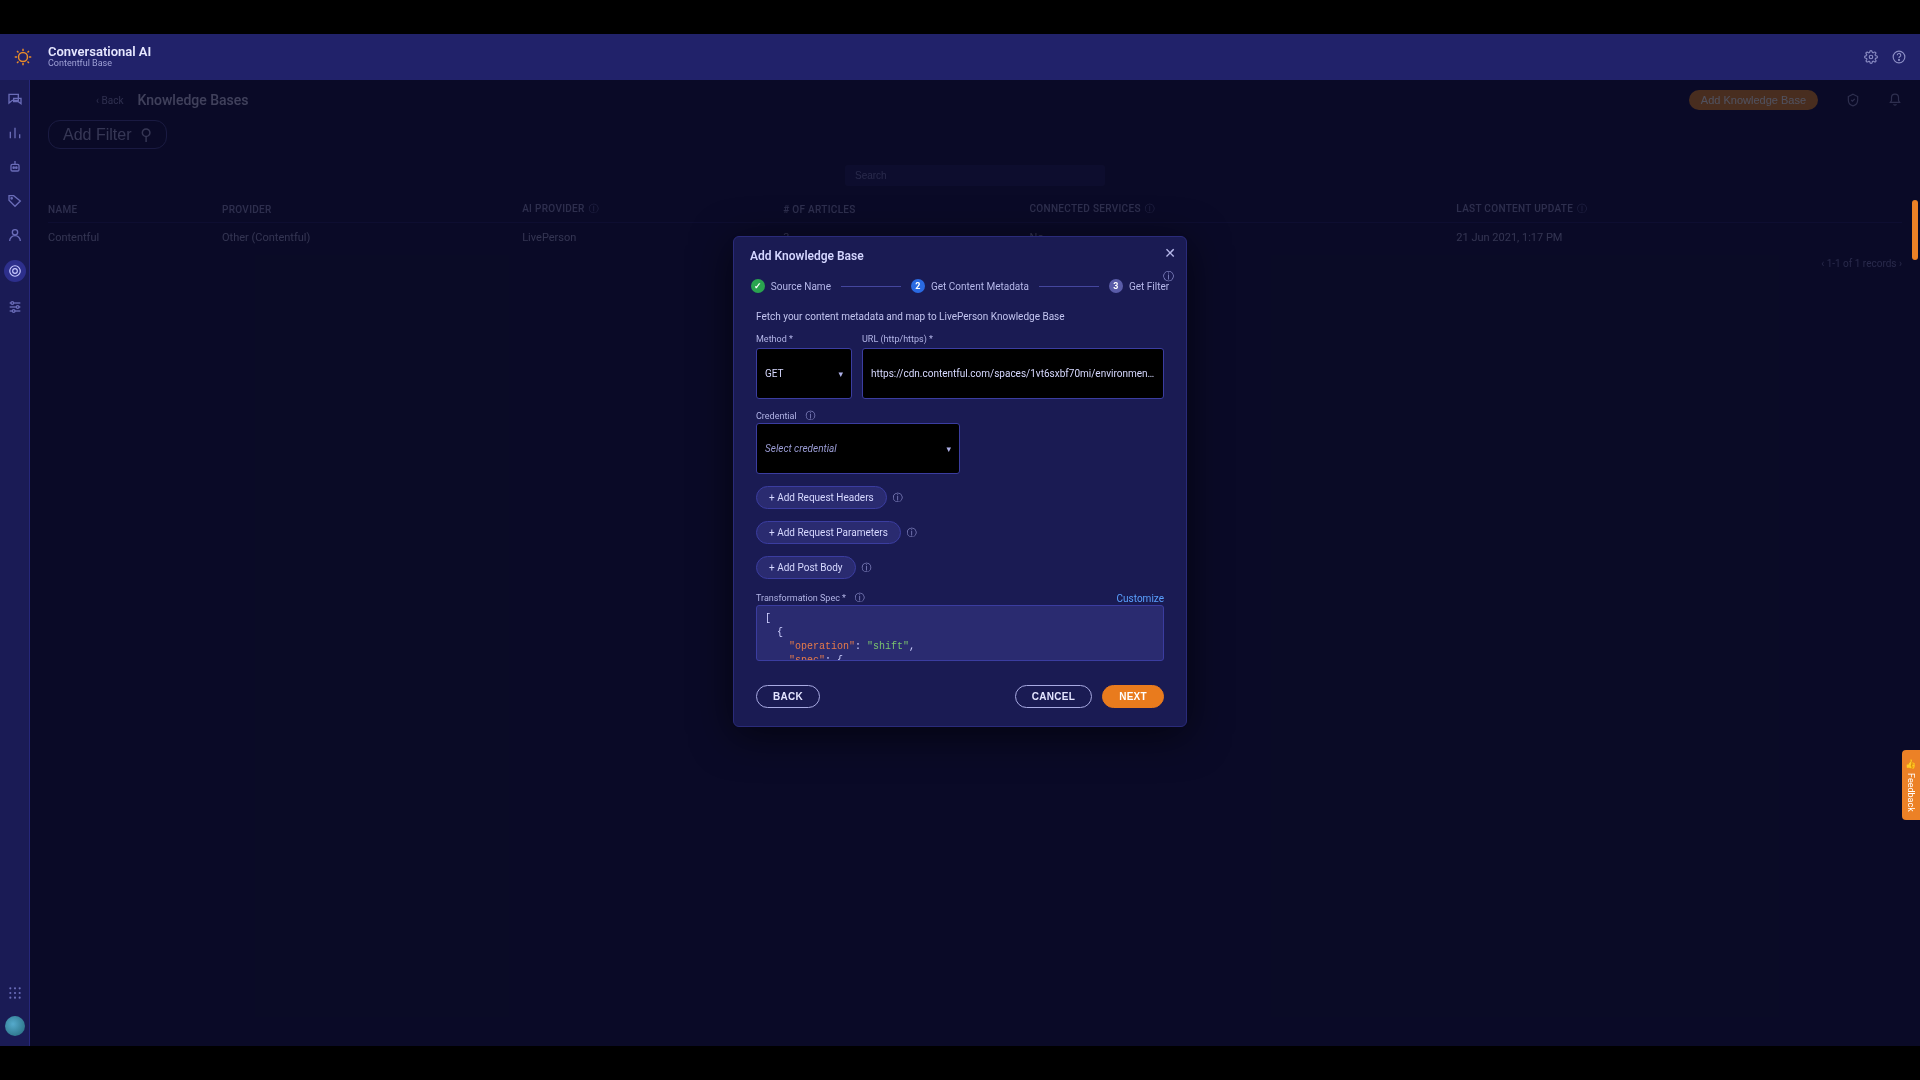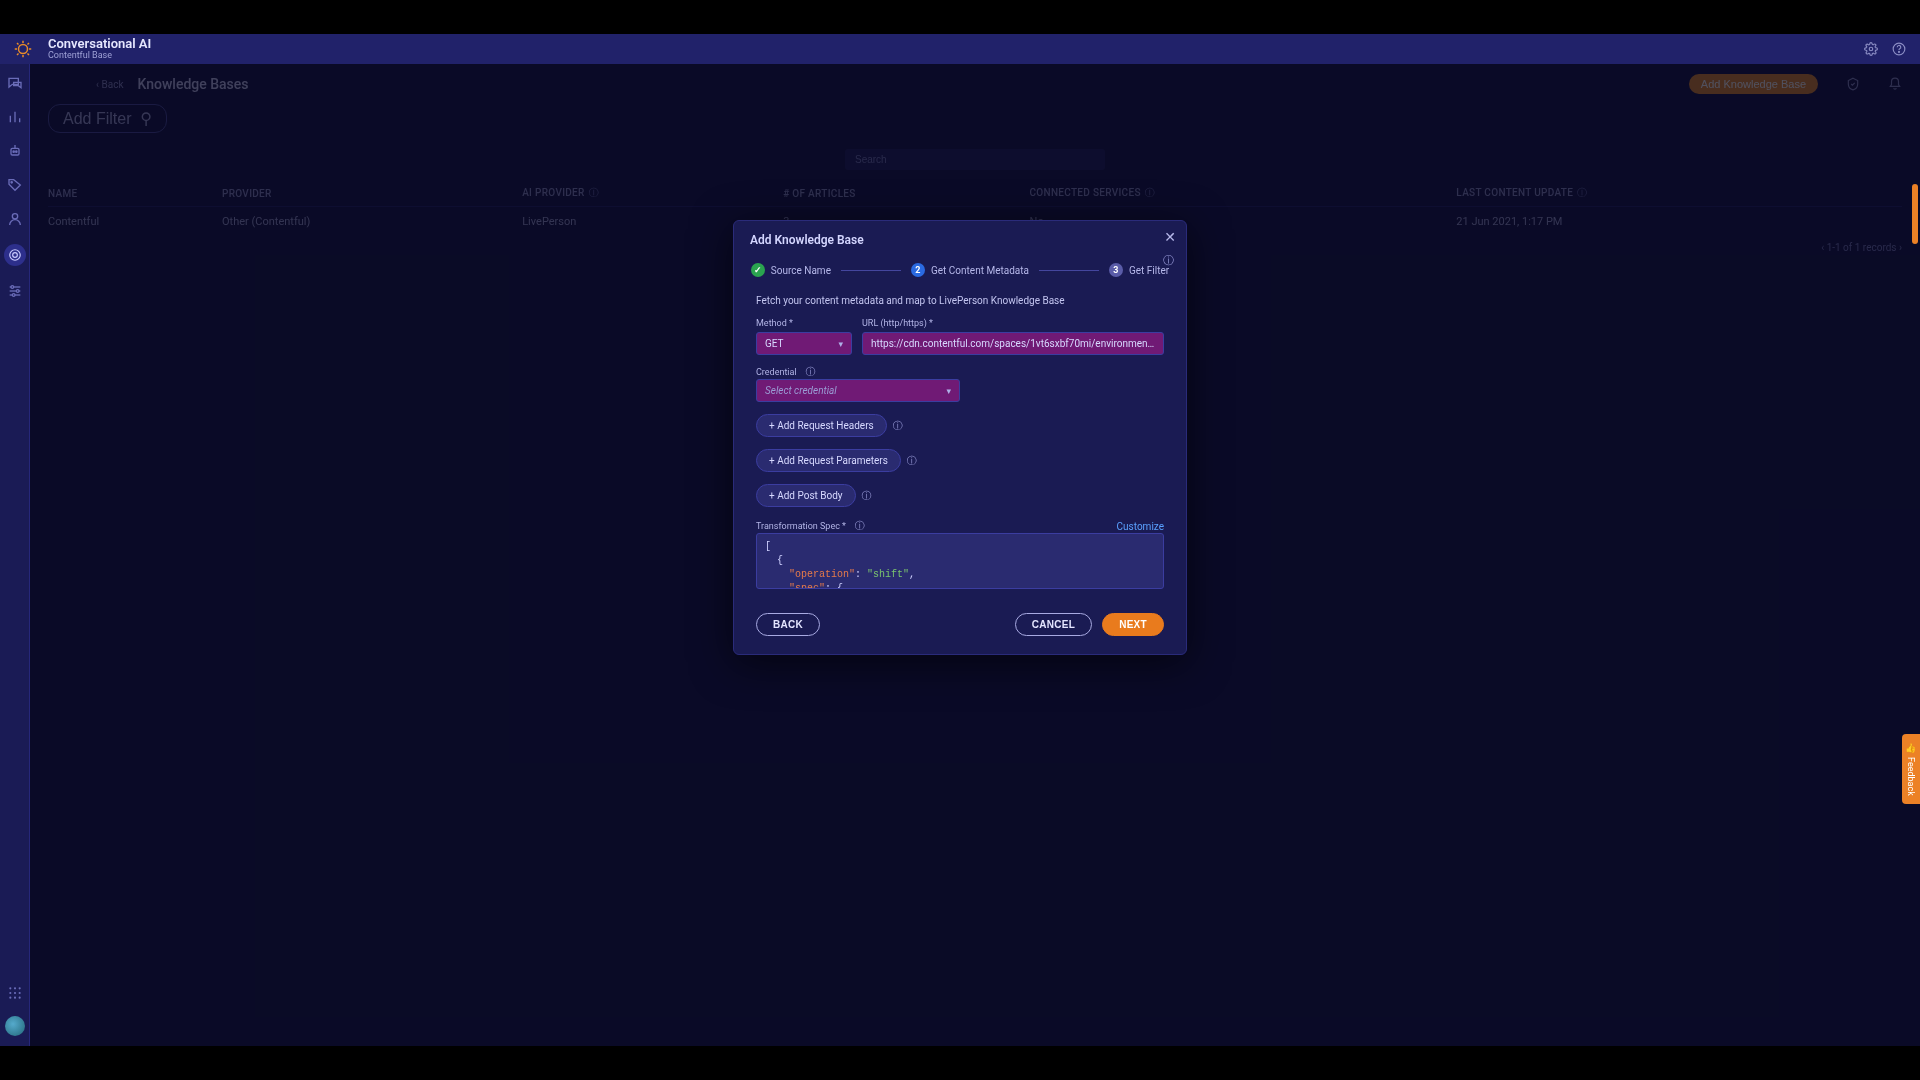--- a/index.html
+++ b/index.html
@@ -8,21 +8,21 @@
   .app {
     position: absolute;
     top: 34px; left: 0; right: 0; bottom: 34px;
     background: #161746;
     display: flex;
     flex-direction: column;
   }
 
   
   .topbar {
-    height: 30px;
+    height: 46px;
     background: #21226a;
     display: flex;
     align-items: center;
     padding: 0 14px;
     color: #d6d7f0;
   }
   .topbar .logo {
     width: 18px; height: 18px;
     margin-right: 16px;
   }
@@ -180,23 +180,23 @@
   .modal-body { padding: 8px 22px 10px; }
   .mdesc { font-size:10px; color:#c3c5f0; margin-bottom:12px; }
 
   .row { display:flex; gap:10px; margin-bottom:10px; width:100%; }
   .col { display:flex; flex-direction:column; }
   .col.sm { width:96px; }
   .col.grow { flex:1; min-width:0; }
   .lbl { font-size:9px; color:#b2b4e6; margin-bottom:4px; }
 
   .select, .tinput {
-    background:#701a75; border:1px solid #3b3da0;
+    background:#000000; border:1px solid #3b3da0;
     color:#d7d9ff; font-size:10px;
-    padding:5px 8px; border-radius:3px;
+    padding:19px 8px; border-radius:3px;
     width:100%;
   }
   .select { display:flex; align-items:center; justify-content:space-between; cursor:pointer; }
   .select .chev { font-size:9px; color:#aeb0e8; }
   .tinput.trunc { white-space:nowrap; overflow:hidden; text-overflow:ellipsis; }
   .select.placeholder span:first-child { font-style:italic; color:#9a9cd4; }
   .credential-wrap { width:204px; }
 
   .info-sm { color:#9799d6; margin-left:6px; font-size:10px; cursor:default; }
 

